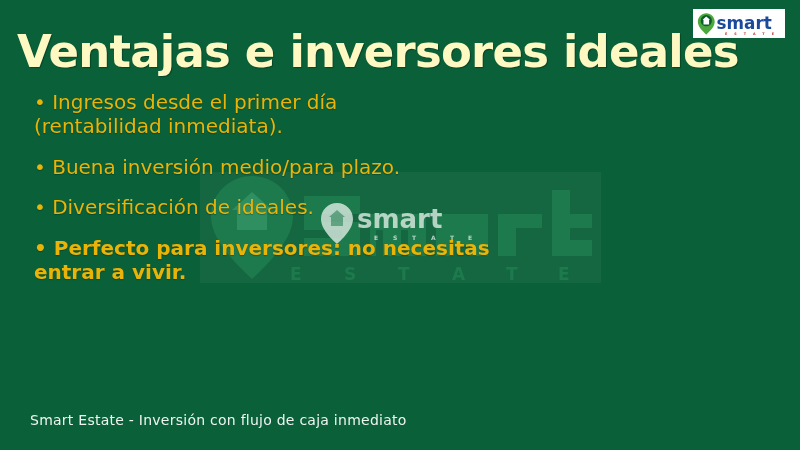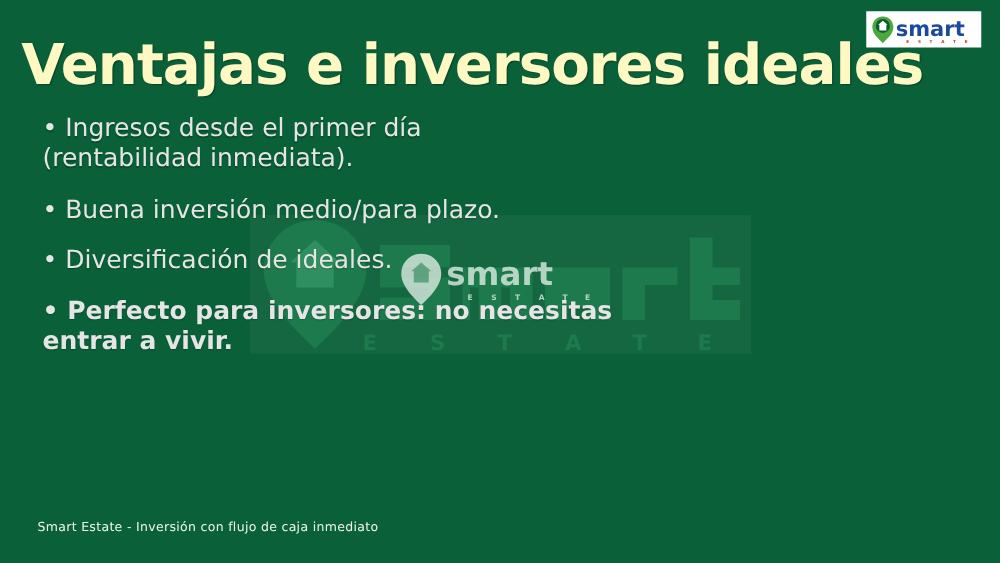--- a/index.html
+++ b/index.html
@@ -71,35 +71,35 @@
     line-height:1.05;
   }
 
   
   .bullets {
     position:absolute;
     left:34px; top:90px;
     width:560px;
   }
   .bullet {
-    color:#e5e5e5;
+    color:#eab308;
     font-size:20px;
     line-height:1.22;
     margin-bottom:16px;
     text-shadow:0px 1px 1px rgba(0,0,0,0.25);
     position:relative;
     white-space:pre-line;
   }
   .bullet:last-child { margin-bottom:0;font-weight:bold; }
 
   
   .footer {
     position:absolute;
     left:30px; bottom:22px;
-    font-size:10px;
+    font-size:14px;
     color:#eef5f1;
     letter-spacing:0.25px;
     margin-top:32px;
   }
 </style>
 </head>
 <body>
 
 <div class="slide">
 

